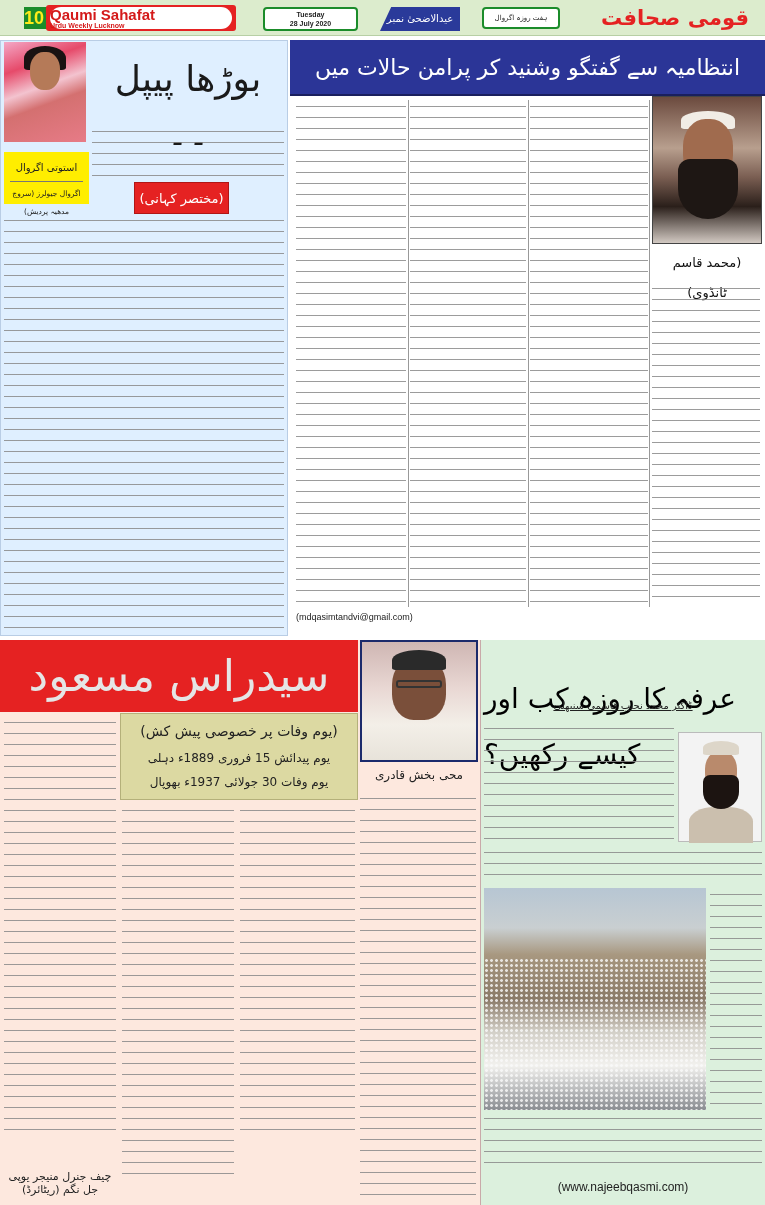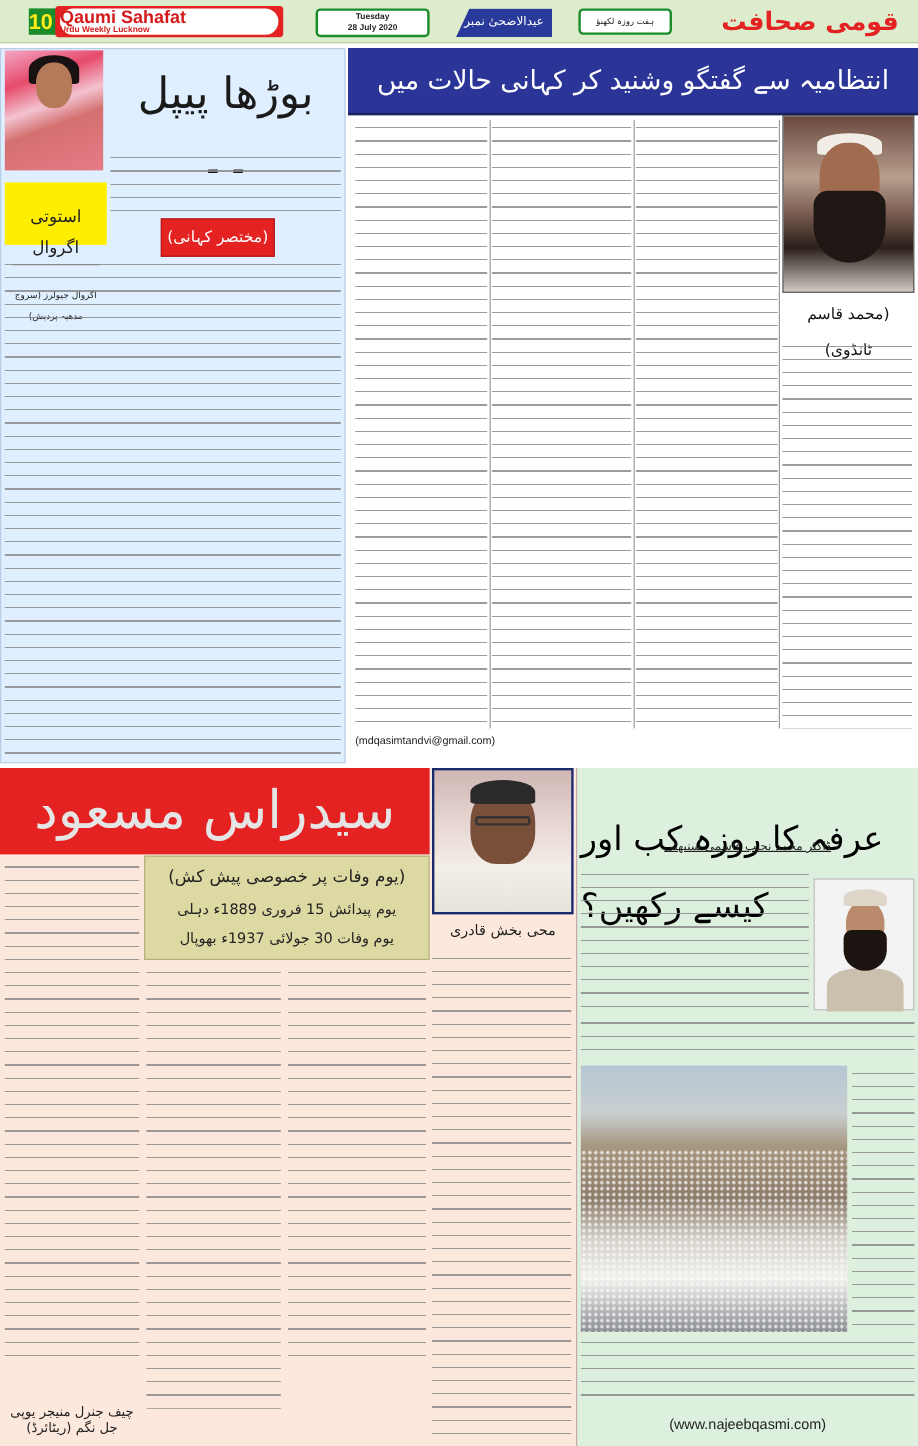--- a/index.html
+++ b/index.html
@@ -35,21 +35,21 @@
   #art1-email { left: 296px; top: 612px; width: 170px; height: 16px; font: 9px "Liberation Sans", sans-serif; color: #222; }
   .vrule { width: 1px; background: #999; }
 
   
   #story { left: 0; top: 40px; width: 288px; height: 596px; background: #dfefff; border: 1px solid #b9cde5; }
   #story-photo { left: 4px; top: 42px; width: 82px; height: 100px; background: linear-gradient(160deg,#f4a8c6 0%,#e64a6a 25%,#f3c3cf 45%,#d47070 60%,#e77b87 100%); }
   .girl-face { position:absolute; left:26px; top:10px; width:30px; height:38px; background:#b57a58; border-radius:45%; }
   .girl-hair { position:absolute; left:20px; top:4px; width:42px; height:24px; background:#1a1212; border-radius:50% 50% 10% 10%; }
   #story-title { left: 92px; top: 52px; width: 192px; height: 54px; font-size: 36px; line-height: 54px; color: #1a1a1a; text-align: center; }
   #story-namebox { left: 4px; top: 152px; width: 85px; height: 52px; background: #ffee00; text-align: center; }
-  #story-name { display:block; font-size: 14px; line-height: 26px; color: #222; border-bottom: 1px solid #777; margin: 16px 6px; }
+  #story-name { display:block; font-size: 10px; line-height: 26px; color: #222; border-bottom: 1px solid #777; margin: 3px 6px; }
   #story-name-sub { display:block; font-size: 7.5px; line-height: 18px; color: #222; }
   #story-tag { left: 134px; top: 182px; width: 95px; height: 32px; background: #e52222; color: #fff; font-size: 13px; text-align: center; line-height: 32px; border: 1px solid #b01616; }
   #story-body-top { left: 92px; top: 125px; width: 192px; height: 56px; }
   #story-body { left: 4px; top: 214px; width: 280px; height: 418px; }
 
   
   #trib { left: 0; top: 640px; width: 480px; height: 565px; background: #fde8de; }
   #trib-head { left: 0; top: 640px; width: 358px; height: 72px; background: #e52222; color: #e5e5e5; font-size: 44px; line-height: 72px; text-align: center; }
   #trib-photo { left: 360px; top: 640px; width: 118px; height: 122px; background: linear-gradient(180deg,#cfb6b3 0%,#e9d8d4 40%,#f3efe8 70%,#e8e3da 100%); border: 2px solid #1b2a6b; }
   .man-face { position:absolute; left:30px; top:14px; width:54px; height:64px; background:#7a4f3a; border-radius:45% 45% 40% 40%; }
@@ -92,25 +92,25 @@
   <div id="brand-inner">
     <span id="brand-name">Qaumi Sahafat</span>
     <span id="brand-sub">Urdu Weekly Lucknow</span>
   </div>
 </div>
 <div id="date-box" class="abs">
   <div>Tuesday</div>
   <div>28 July 2020</div>
 </div>
 <div id="eid-badge" class="abs urdu">عیدالاضحیٰ نمبر</div>
-<div id="weekly-box" class="abs urdu">ہفت روزہ لکھنؤ</div>
+<div id="weekly-box" class="abs urdu">ہفت روزہ اگروال</div>
 <div id="urdu-title" class="abs urdu">قومی صحافت</div>
 
 <div id="art1" class="abs"></div>
-<div id="art1-head" class="abs urdu">انتظامیہ سے گفتگو وشنید کر کہانی حالات میں قربانی کا مطالبہ کیا جائے</div>
+<div id="art1-head" class="abs urdu">انتظامیہ سے گفتگو وشنید کر پرامن حالات میں قربانی کا مطالبہ کیا جائے</div>
 <div id="art1-photo" class="abs">
   <div class="cap"></div>
   <div class="face"></div>
   <div class="beard"></div>
 </div>
 <div id="art1-byline" class="abs urdu">(محمد قاسم ٹانڈوی)</div>
 <div id="art1-col1" class="abs col"></div>
 <div class="abs vrule" style="left:649px;top:100px;height:507px;"></div>
 <div id="art1-col2" class="abs col"></div>
 <div class="abs vrule" style="left:528px;top:100px;height:507px;"></div>

